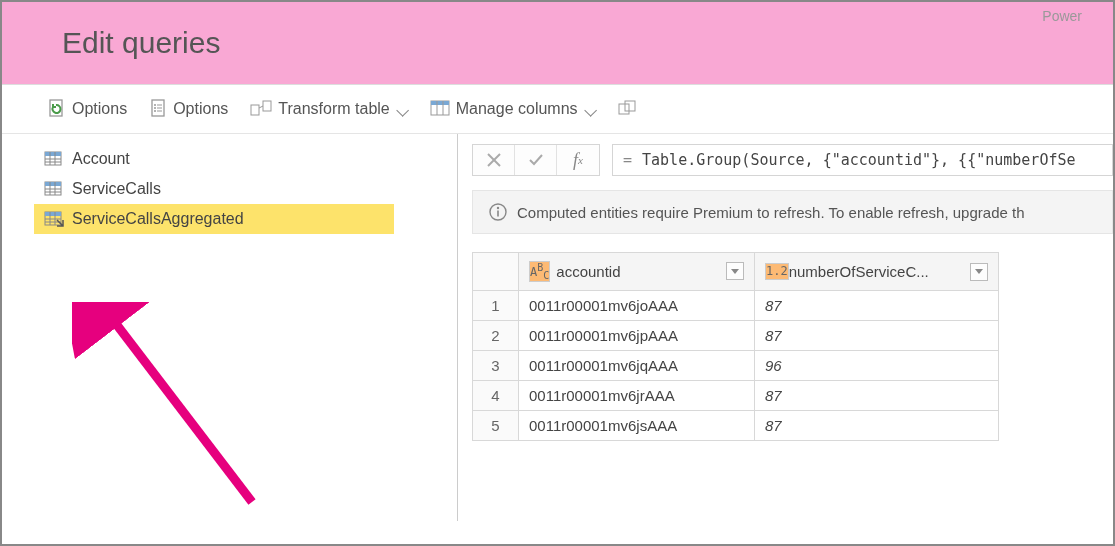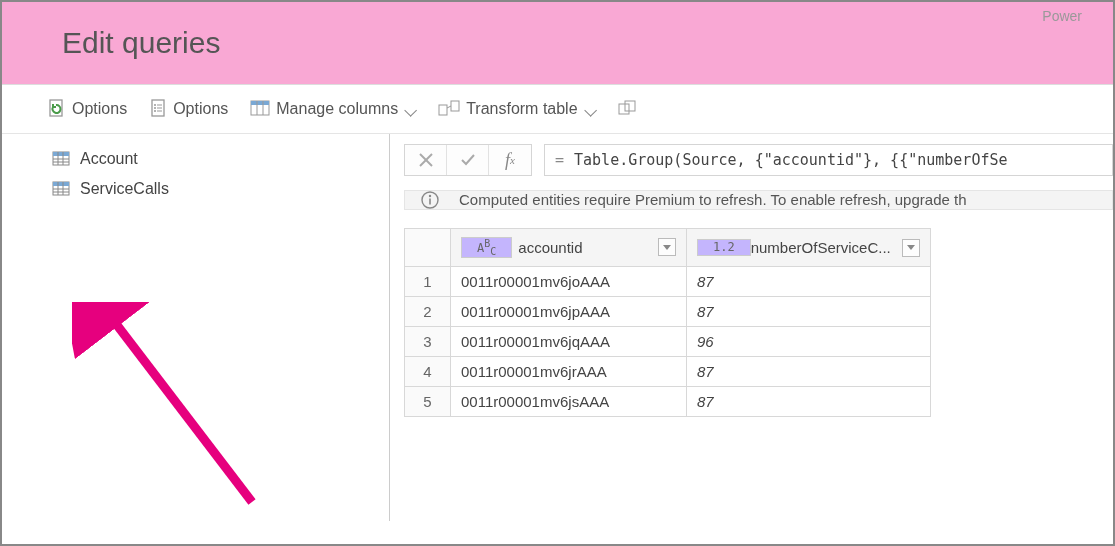--- a/index.html
+++ b/index.html
@@ -66,23 +66,23 @@
     height: 8px;
     border-right: 1.5px solid #888;
     border-bottom: 1.5px solid #888;
     transform: rotate(45deg) translateY(-3px);
   }
   .main {
     display: flex;
     height: calc(100% - 155px);
   }
   .sidebar {
-    width: 388px;
+    width: 456px;
     border-right: 1px solid #ccc;
-    padding: 10px 10px 10px 40px;
+    padding: 10px 10px 10px 32px;
   }
   .query-item {
     display: flex;
     align-items: center;
     gap: 8px;
     padding: 6px 10px;
     font-size: 16px;
     color: #444;
     cursor: pointer;
     width: 360px;
@@ -128,25 +128,25 @@
     font-family: Consolas, monospace;
     font-size: 15px;
     color: #444;
     background: #fff;
     white-space: nowrap;
     overflow: hidden;
   }
   .eq { color: #888; }
   .info-banner {
     display: flex;
-    align-items: flex-start;
-    gap: 20px;
+    align-items: flex-end;
+    gap: 10px;
     background: #f4f4f4;
     border: 1px solid #e5e5e5;
-    padding: 0 16px;
+    padding: 12px 16px;
     font-size: 15px;
     color: #555;
     margin-bottom: 18px;
     white-space: nowrap;
     overflow: hidden;
   }
   .grid {
     border-collapse: collapse;
     font-size: 15px;
   }
@@ -175,22 +175,22 @@
     display: flex;
     align-items: center;
     justify-content: space-between;
     gap: 6px;
   }
   .type-badge {
     font-family: Consolas, monospace;
     font-size: 12px;
     color: #666;
     border: 1px solid #ccc;
-    padding: 0 15px;
-    background: #c4b5fd;
+    padding: 0 0;
+    background: #fdba74;
   }
   .filter-btn {
     width: 18px;
     height: 18px;
     border: 1px solid #bbb;
     background: #fdfdfd;
     display: flex;
     align-items: center;
     justify-content: center;
     cursor: pointer;
@@ -239,39 +239,39 @@
           <circle cx="6" cy="12" r="1" fill="#999"></circle>
           <line x1="8" y1="6" x2="13" y2="6" stroke="#999"></line>
           <line x1="8" y1="9" x2="13" y2="9" stroke="#999"></line>
           <line x1="8" y1="12" x2="13" y2="12" stroke="#999"></line>
         </svg>
     </span>
     <span>Options</span>
   </div>
   <div class="tbtn">
     <span class="icon">
+      <svg width="22" height="18" viewBox="0 0 22 18">
+          <rect x="1" y="5" width="8" height="10" fill="none" stroke="#999"></rect>
+          <rect x="13" y="1" width="8" height="10" fill="none" stroke="#999"></rect>
+          <line x1="9" y1="8" x2="13" y2="6" stroke="#999"></line>
+        </svg>
+    </span>
+    <span>Transform table</span>
+    <span class="chev"></span>
+  </div>
+  <div class="tbtn">
+    <span class="icon">
       <svg width="20" height="18" viewBox="0 0 20 18">
           <rect x="1" y="1" width="18" height="14" fill="none" stroke="#999"></rect>
           <rect x="1" y="1" width="18" height="4" fill="#7aa8d4"></rect>
           <line x1="7" y1="1" x2="7" y2="15" stroke="#999"></line>
           <line x1="13" y1="1" x2="13" y2="15" stroke="#999"></line>
         </svg>
     </span>
     <span>Manage columns</span>
-    <span class="chev"></span>
-  </div>
-  <div class="tbtn">
-    <span class="icon">
-      <svg width="22" height="18" viewBox="0 0 22 18">
-          <rect x="1" y="5" width="8" height="10" fill="none" stroke="#999"></rect>
-          <rect x="13" y="1" width="8" height="10" fill="none" stroke="#999"></rect>
-          <line x1="9" y1="8" x2="13" y2="6" stroke="#999"></line>
-        </svg>
-    </span>
-    <span>Transform table</span>
     <span class="chev"></span>
   </div>
   <div class="tbtn" style="padding-right:0;">
     <span class="icon">
       <svg width="22" height="18" viewBox="0 0 22 18">
           <rect x="1" y="4" width="10" height="10" fill="none" stroke="#999"></rect>
           <rect x="7" y="1" width="10" height="10" fill="none" stroke="#999"></rect>
         </svg>
     </span>
   </div>
@@ -298,20 +298,34 @@
             <svg width="20" height="16" viewBox="0 0 20 16">
               <rect x="1" y="1" width="16" height="13" fill="none" stroke="#888"></rect>
               <rect x="1" y="1" width="16" height="4" fill="#7aa8d4"></rect>
               <line x1="1" y1="8" x2="17" y2="8" stroke="#888"></line>
               <line x1="1" y1="11" x2="17" y2="11" stroke="#888"></line>
               <line x1="6" y1="1" x2="6" y2="14" stroke="#888"></line>
               <line x1="11" y1="1" x2="11" y2="14" stroke="#888"></line>
             </svg>
           </span>
           <span>ServiceCalls</span>
+        </div>
+        <div class="query-item selected">
+          <span class="icon">
+            <svg width="20" height="16" viewBox="0 0 20 16">
+              <rect x="1" y="1" width="16" height="13" fill="none" stroke="#888"></rect>
+              <rect x="1" y="1" width="16" height="4" fill="#7aa8d4"></rect>
+              <line x1="1" y1="8" x2="17" y2="8" stroke="#888"></line>
+              <line x1="1" y1="11" x2="17" y2="11" stroke="#888"></line>
+              <line x1="6" y1="1" x2="6" y2="14" stroke="#888"></line>
+              <line x1="11" y1="1" x2="11" y2="14" stroke="#888"></line>
+              <path d="M13 9 L19 15 M19 9 L19 15 L13 15" fill="none" stroke="#555" stroke-width="1.5"></path>
+            </svg>
+          </span>
+          <span>ServiceCallsAggregated</span>
         </div>
       </div>
   </div>
 
   <div class="content">
     <div class="formula-row">
       <div class="formula-actions">
         <div class="fbtn">
           <svg width="16" height="16" viewBox="0 0 16 16">
               <line x1="2" y1="2" x2="14" y2="14" stroke="#aaa" stroke-width="2"></line>

